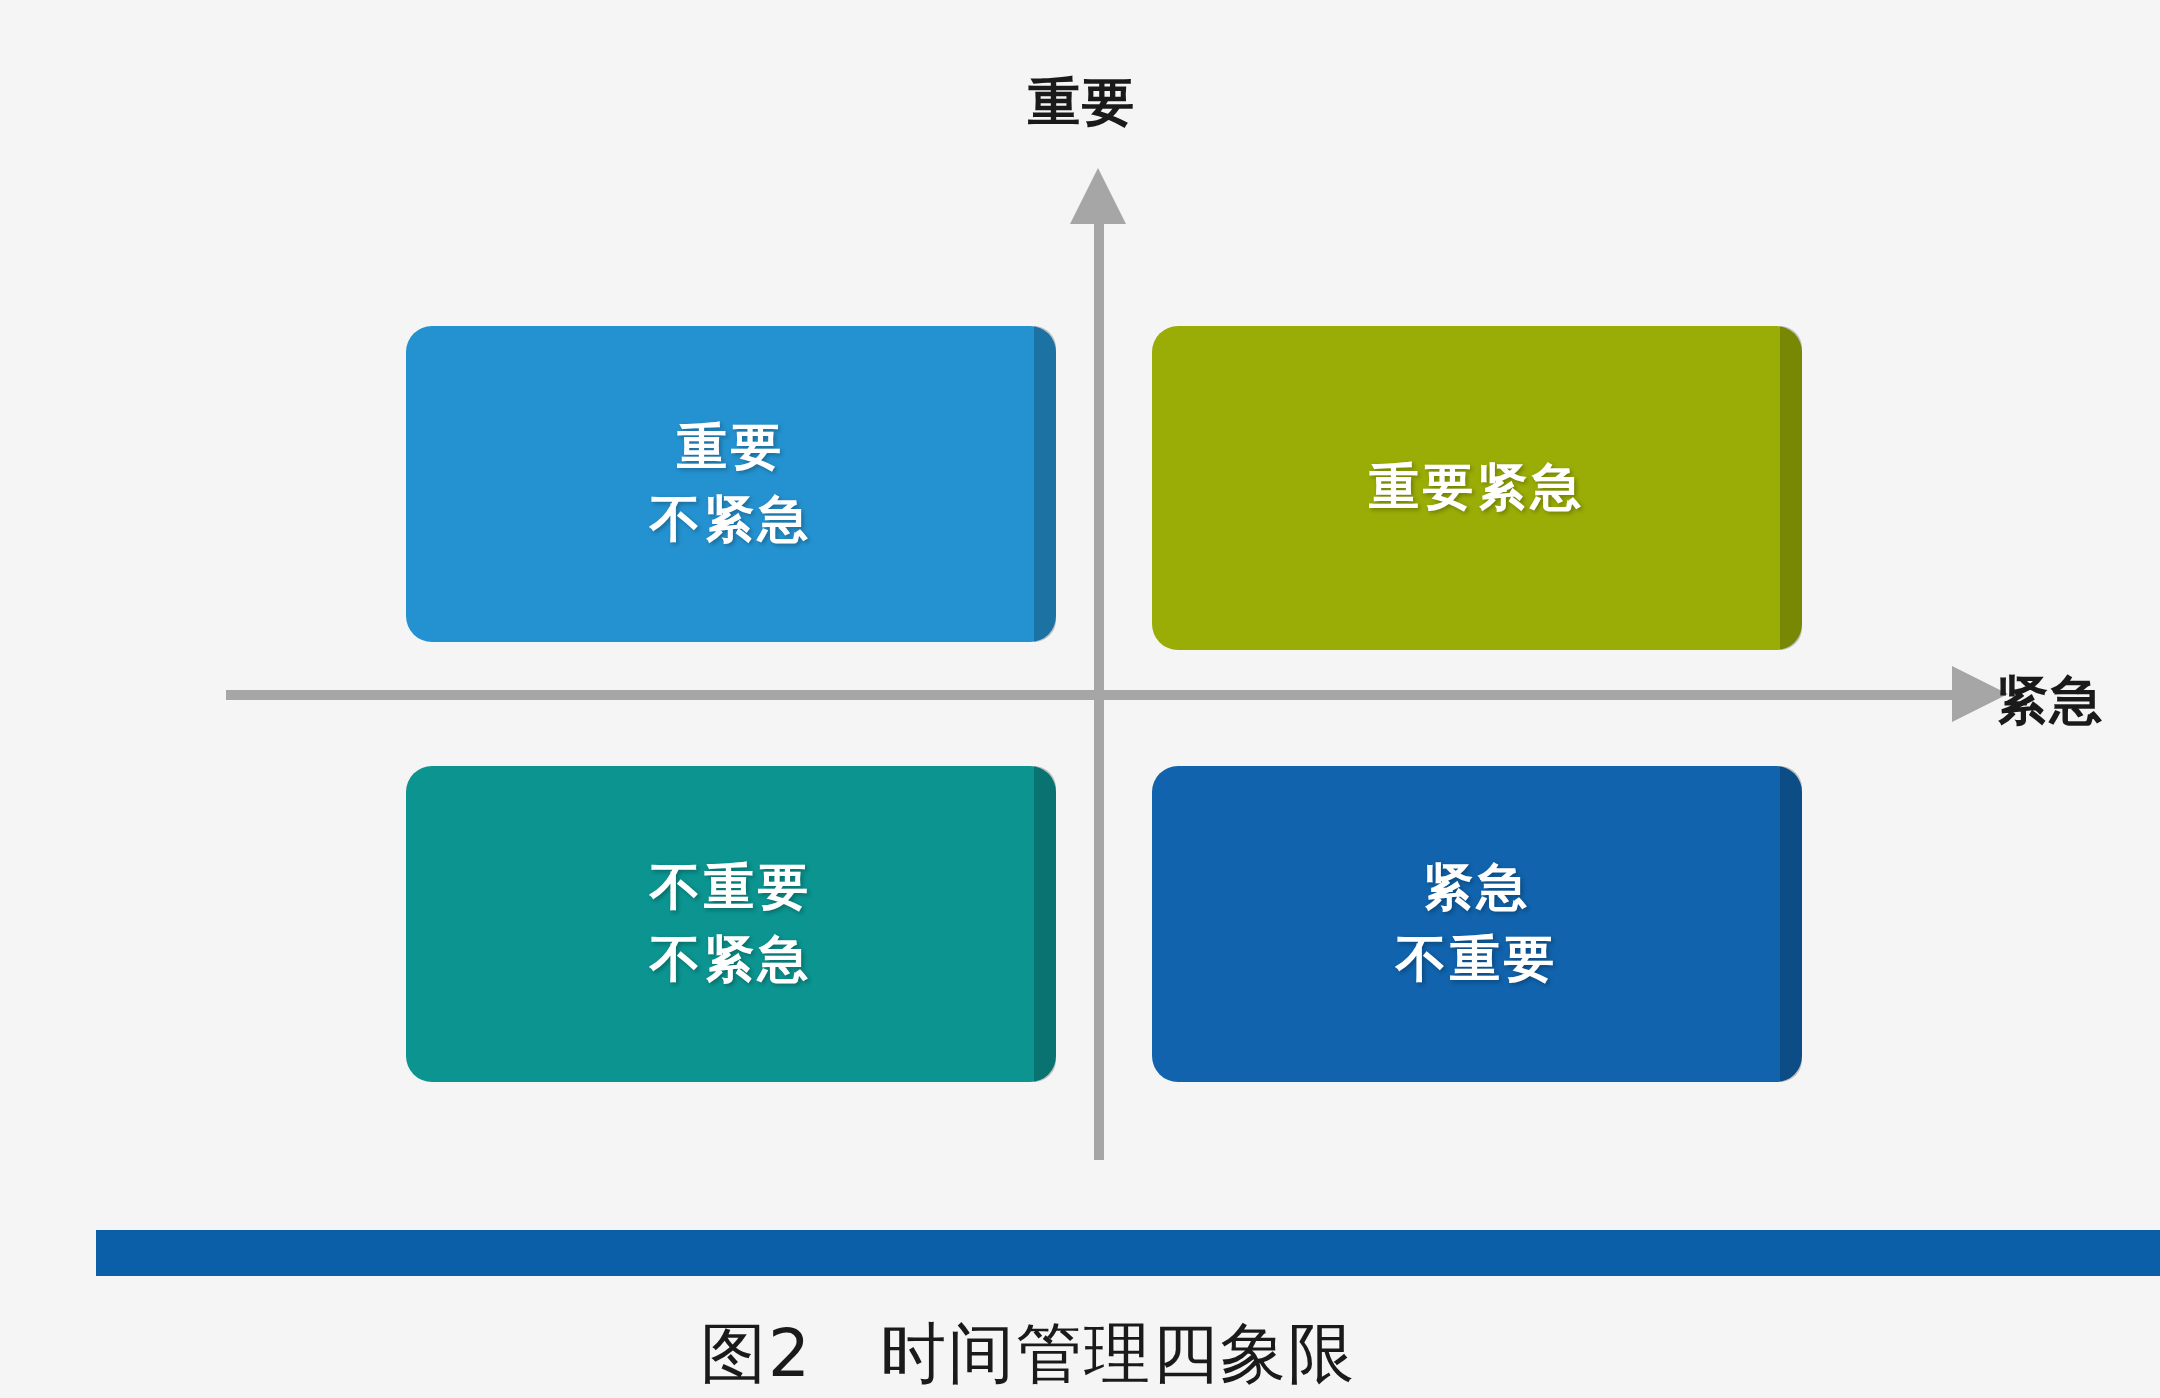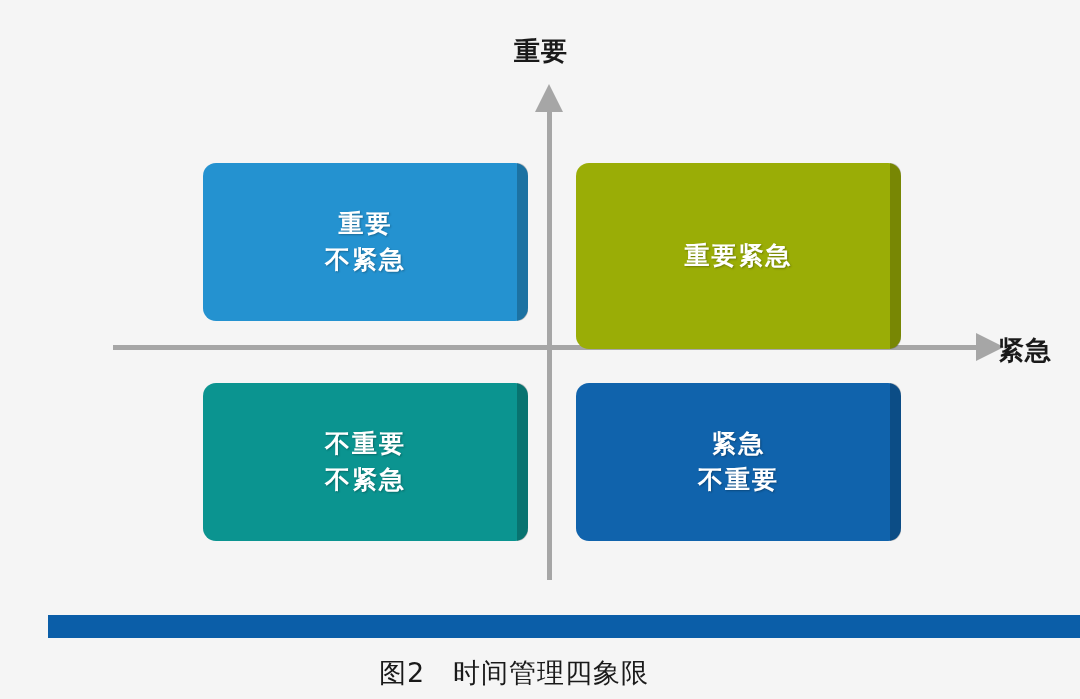--- a/index.html
+++ b/index.html
@@ -104,41 +104,41 @@
     color: #ffffff;
     font-size: 25px;
     font-weight: bold;
     letter-spacing: 2px;
     line-height: 1.45;
     text-shadow: 1px 1px 2px rgba(0,0,0,0.28);
   }
 
   
   #quad-tl { left: 155px;  top: 163px; width: 325px; height: 158px; }
-  #quad-tr { left: 528px;  top: 163px; width: 325px; height: 186px; }
+  #quad-tr { left: 528px;  top: 163px; width: 325px; height: 162px; }
   #quad-bl { left: 155px;  top: 383px; width: 325px; height: 158px; }
   #quad-br { left: 528px;  top: 383px; width: 325px; height: 158px; }
 
   
   .bottom-rule {
     position: absolute;
     left: 0;
     top: 615px;
     width: 1080px;
     height: 23px;
   }
 
   
   .caption {
     position: absolute;
     left: 0;
     top: 655px;
     width: 932px;
     text-align: center;
-    font-size: 27px;
+    font-size: 33px;
     color: #1a1a1a;
     letter-spacing: 1px;
     white-space: pre;
   }
 </style>
 </head>
 <body style="background: rgb(245, 245, 245);">
 
 <div id="figure-root">
 

